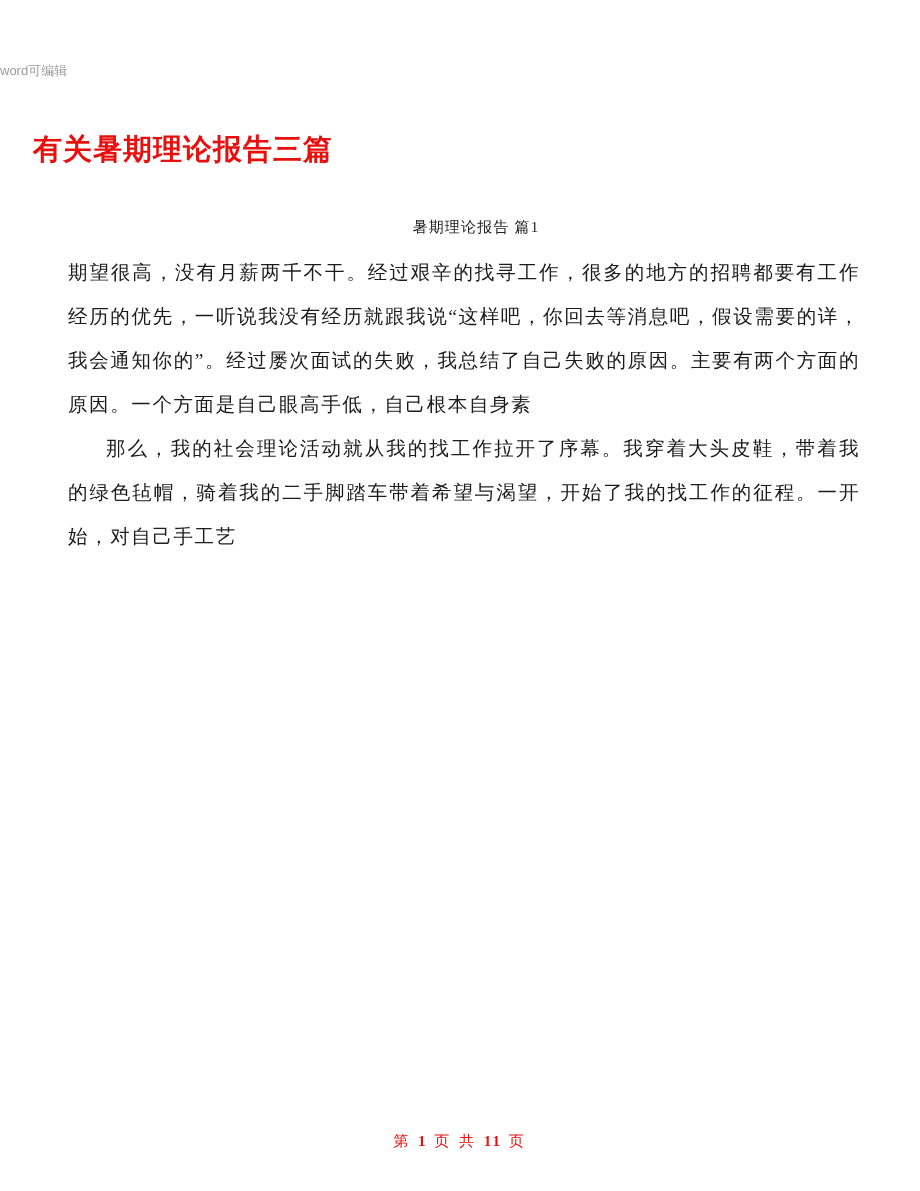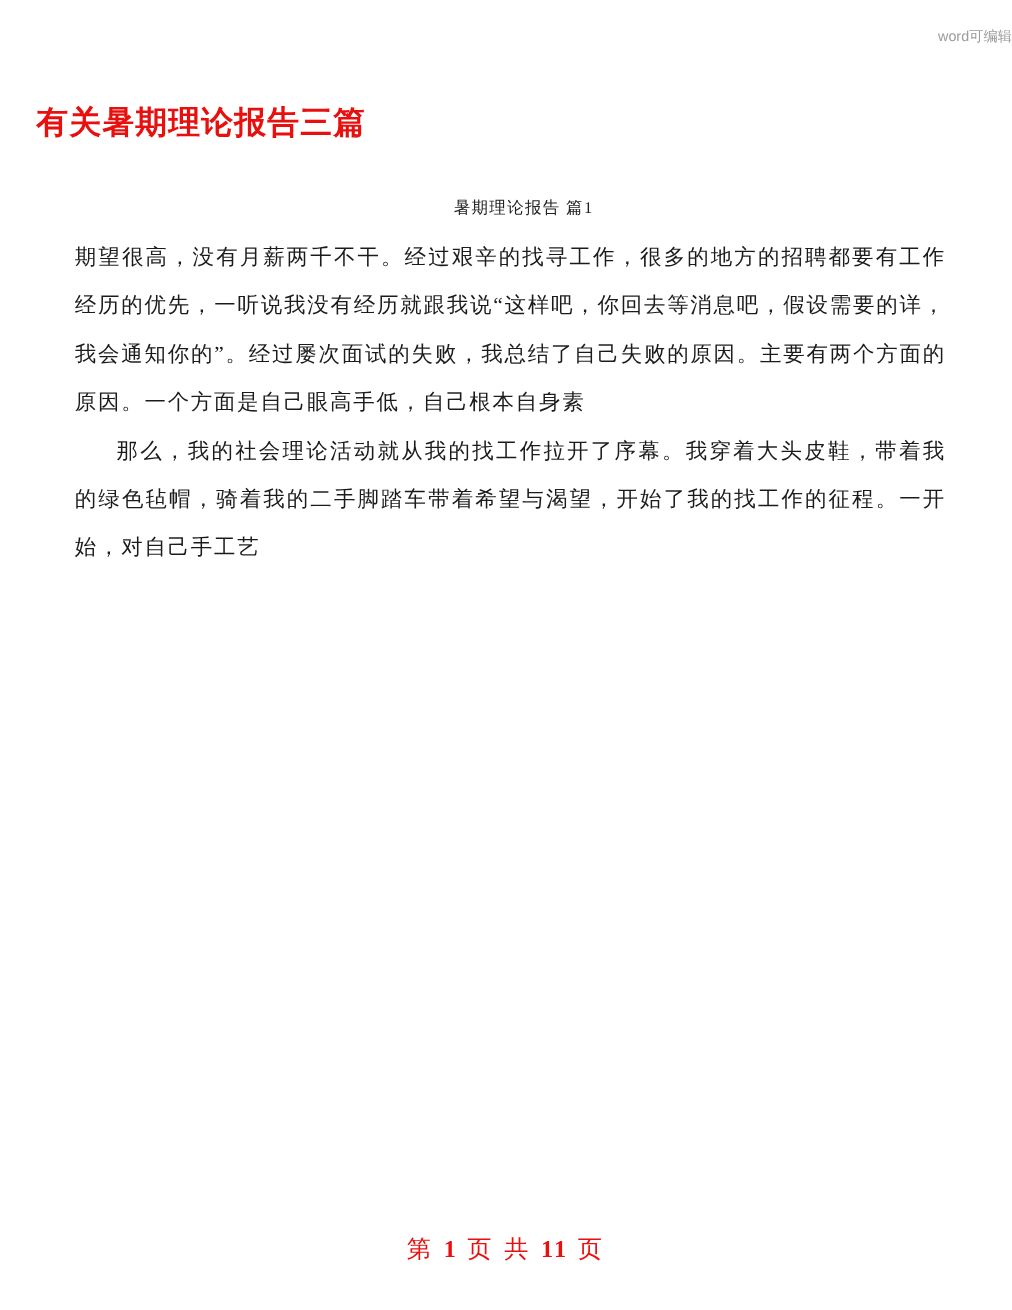--- a/index.html
+++ b/index.html
@@ -15,26 +15,26 @@
     overflow: hidden;
   }
   .page {
     width: 920px;
     height: 1191px;
     box-sizing: border-box;
     padding: 0;
     position: relative;
   }
   .watermark {
-    text-align: right;
+    text-align: left;
     font-family: "Liberation Sans", sans-serif;
     font-size: 13px;
     color: #9b9b9b;
     letter-spacing: 0px;
-    padding-top: 24px;
+    padding-top: 62px;
   }
   .doc-title {
     margin: 50px 0 0 0;
     padding-left: 33px;
     font-family: "Liberation Sans", "DejaVu Sans", sans-serif;
     font-weight: bold;
     font-size: 29px;
     color: #e8100f;
     letter-spacing: 1px;
   }
@@ -64,21 +64,21 @@
     text-indent: 0;
   }
   .footer {
     position: absolute;
     left: 0;
     right: 0;
     bottom: 40px;
     text-align: center;
     color: #e8100f;
     font-family: "Liberation Serif", serif;
-    font-size: 22px;
+    font-size: 15px;
     letter-spacing: 3px;
   }
   .footer .pg {
     font-weight: bold;
     letter-spacing: 2px;
   }
 </style>
 </head>
 <body>
 

